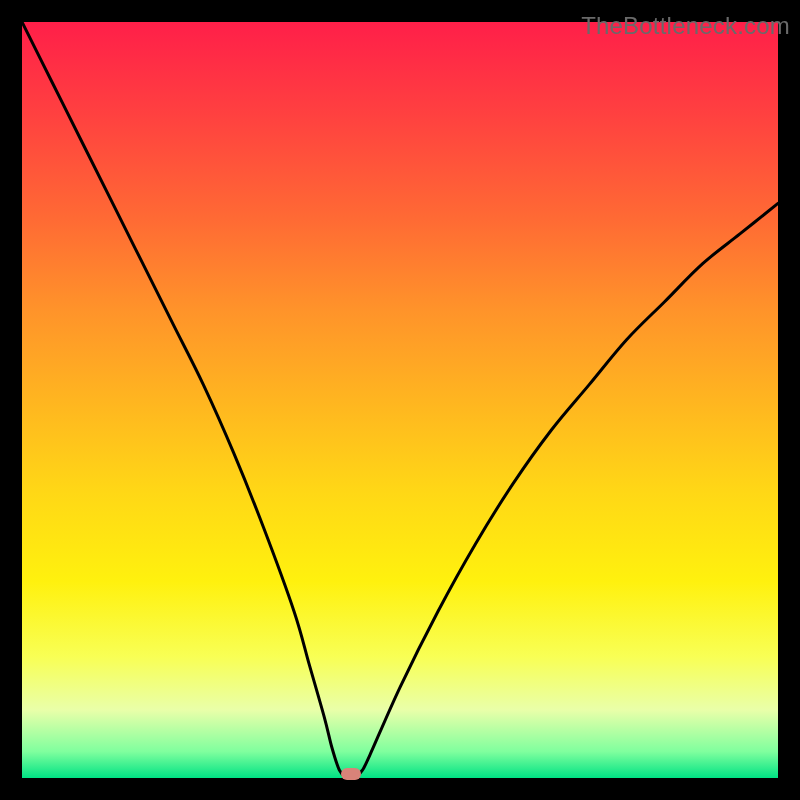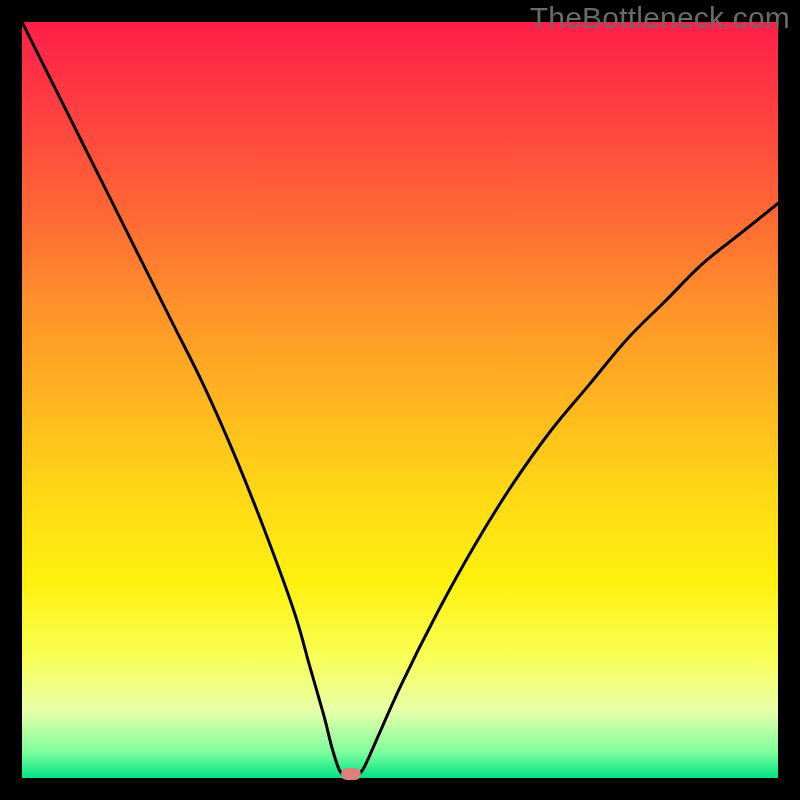--- a/index.html
+++ b/index.html
@@ -25,24 +25,24 @@
       #ffb520 50%,
       #ffd716 62%,
       #fff10e 74%,
       #f8ff55 84%,
       #e9ffa9 91%,
       #80ff9e 96.5%,
       #00e284 100%);
   }
   .watermark {
     position: absolute;
-    top: 1px;
+    top: 12px;
     right: 10px;
     color: #6a6a6a;
-    font-size: 30px;
+    font-size: 24px;
     font-weight: 500;
     letter-spacing: 0.2px;
   }
   svg.curve {
     position: absolute;
     left: 0;
     top: 0;
     width: 756px;
     height: 756px;
   }

